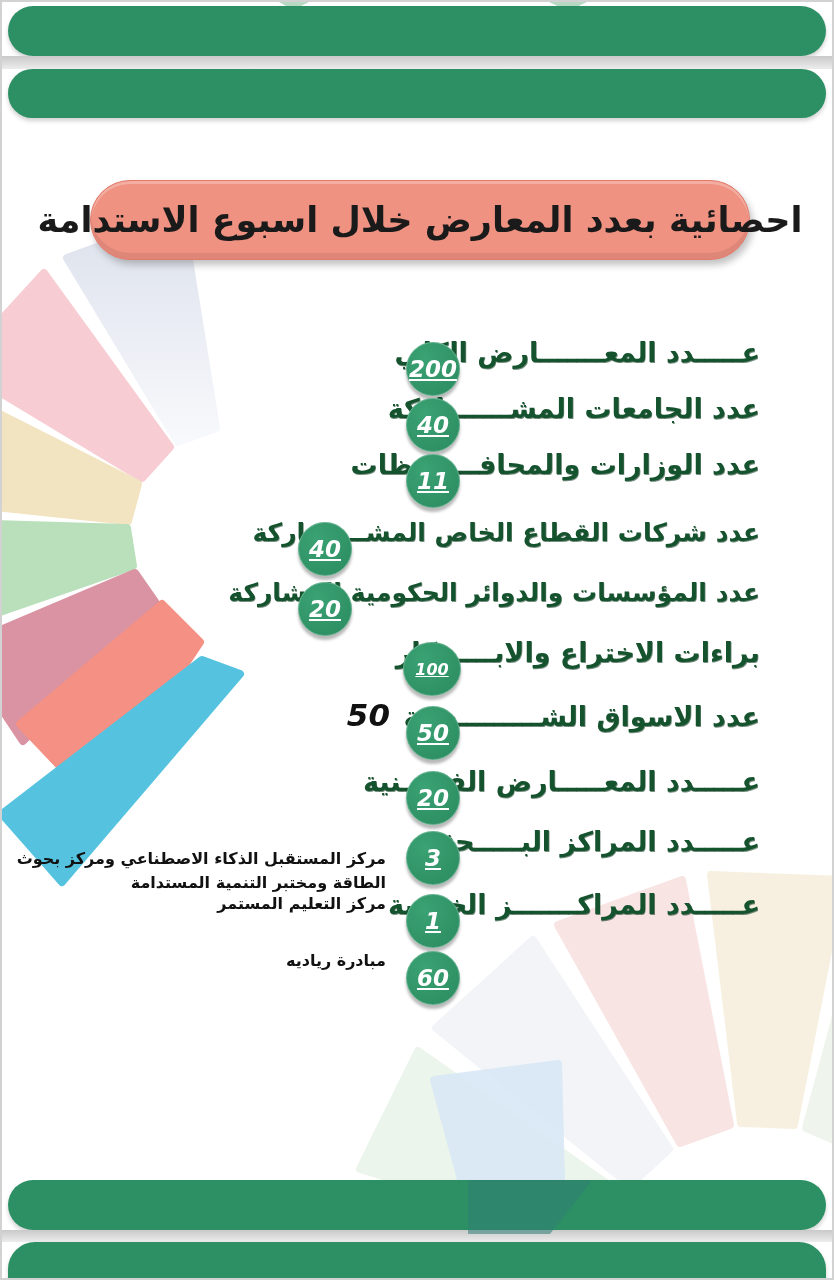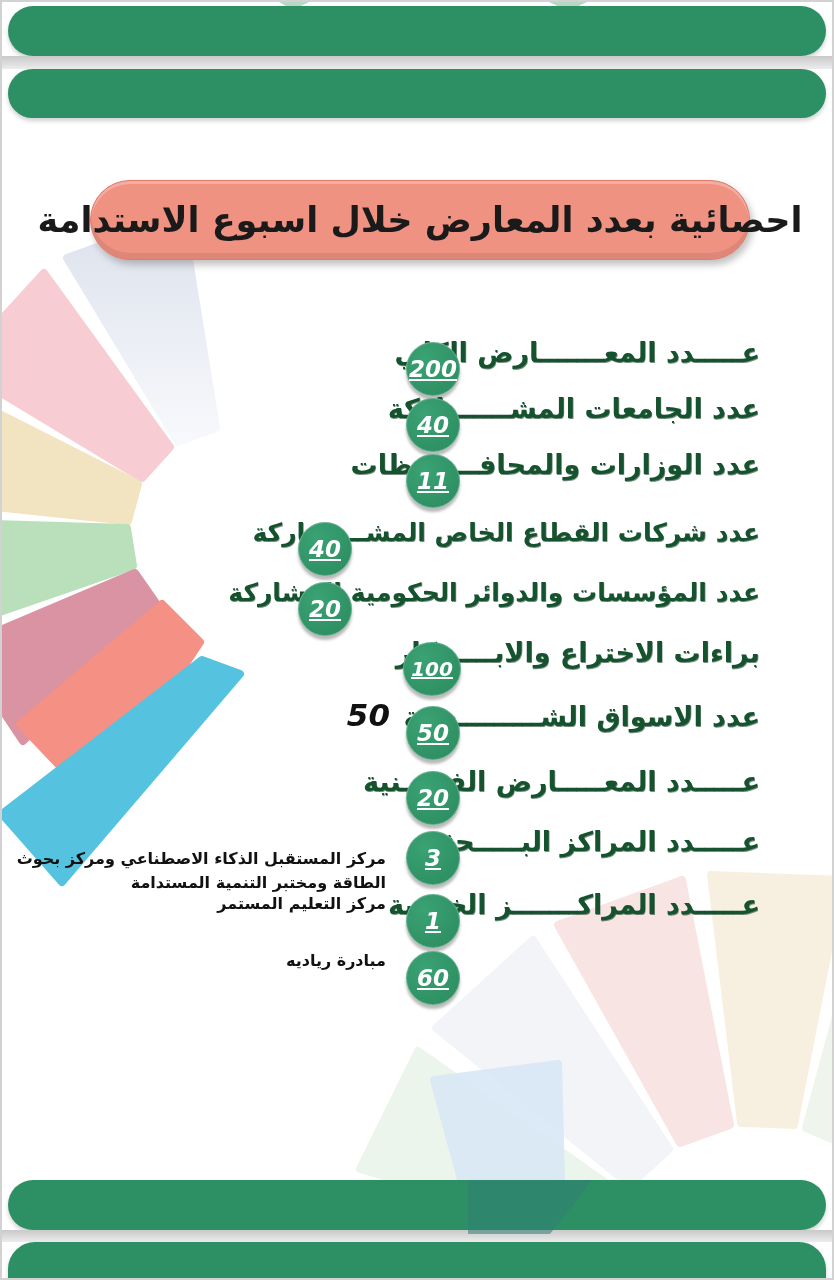--- a/index.html
+++ b/index.html
@@ -40,21 +40,21 @@
   }
   .row.long .lbl{font-size:25px;}
   .badge{
     position:absolute;top:16px;width:54px;height:54px;border-radius:50%;
     background:radial-gradient(circle at 35% 30%, #3aa274, #2a8a5e);
     color:#fff;font-style:italic;font-weight:bold;font-size:23px;
     display:flex;align-items:center;justify-content:center;
     box-shadow:0 4px 3px rgba(0,0,0,.28), inset 0 0 0 1px rgba(255,255,255,.25);
     text-decoration:underline;
   }
-  .badge.b100{width:58px;font-size:20px;}
+  .badge.b100{width:58px;font-size:16px;}
   .note{
     position:absolute;right:446px;width:380px;text-align:right;direction:rtl;
     font-weight:bold;font-size:16px;color:#111;line-height:1.5;
   }
   .extra{
     position:absolute;right:442px;top:7px;font-style:italic;font-weight:bold;
     font-size:31px;color:#111;
   }
 </style>
 </head>

